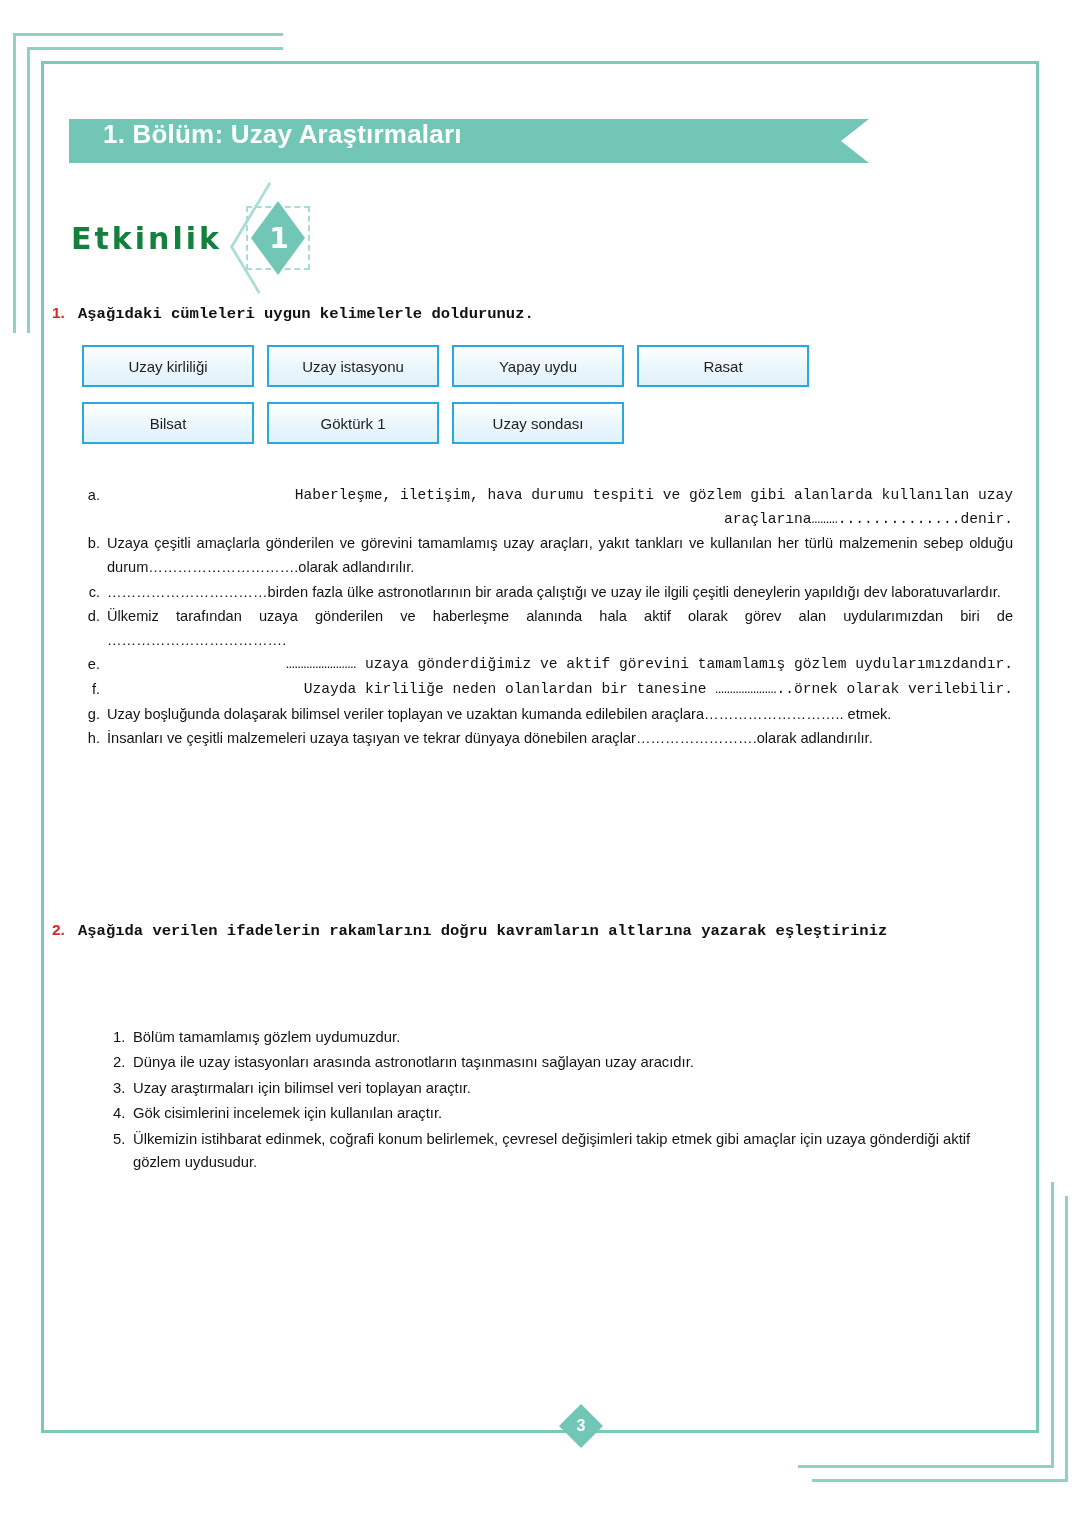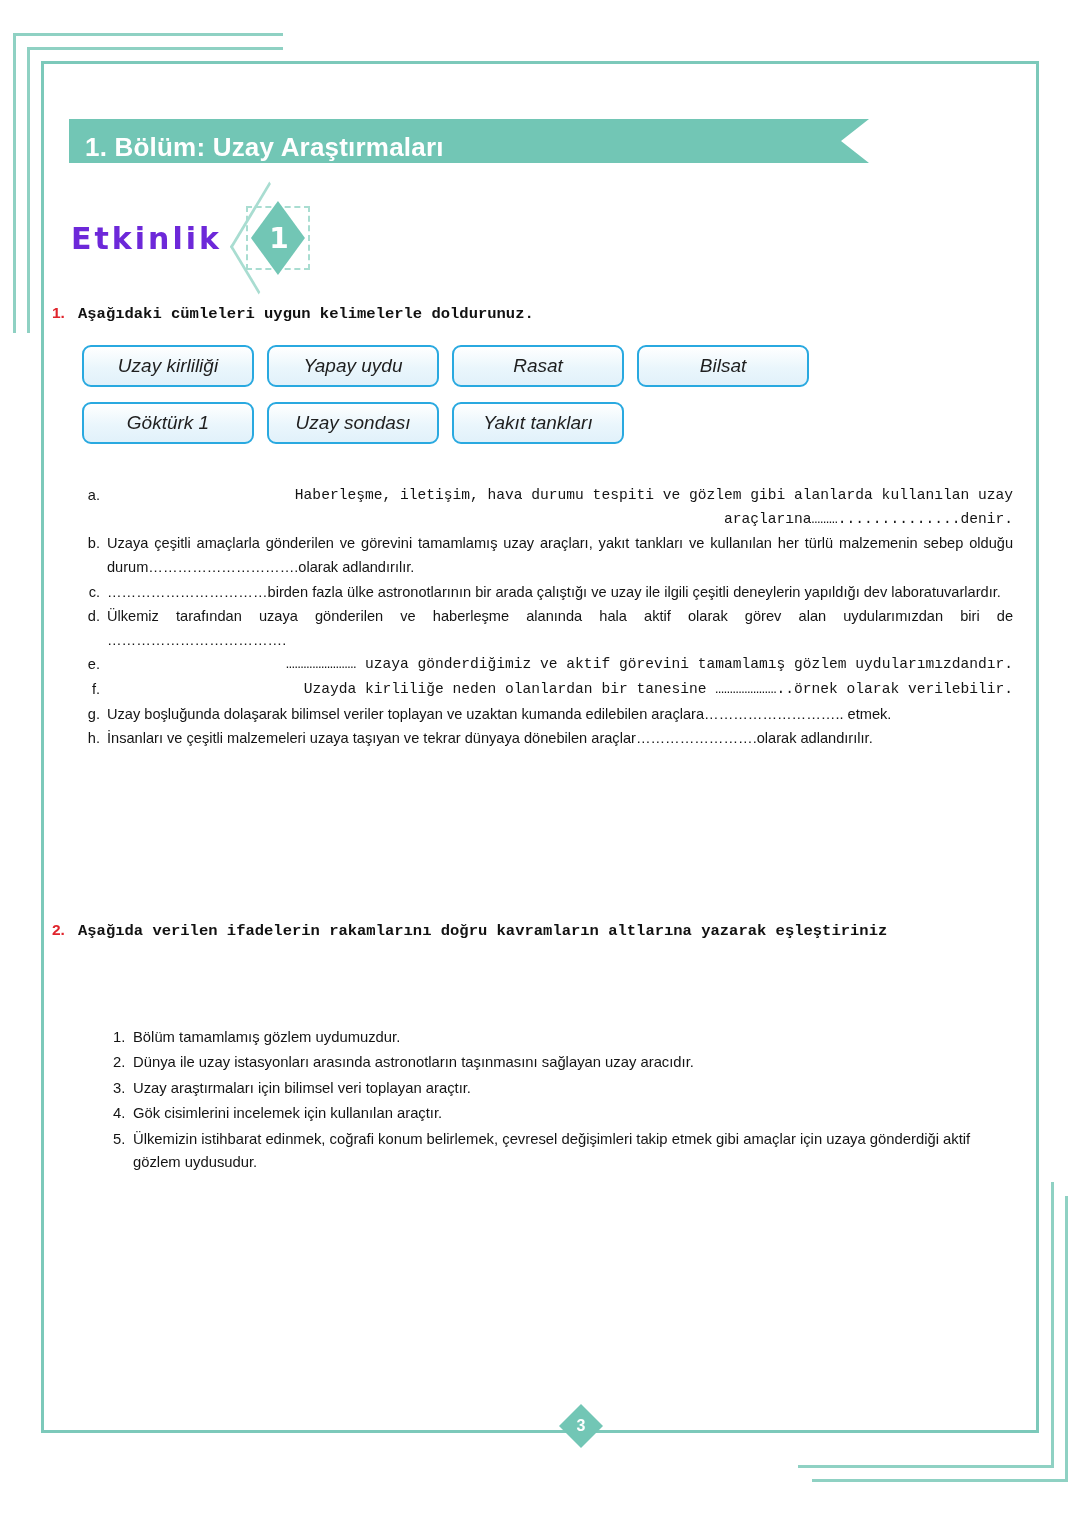--- a/index.html
+++ b/index.html
@@ -55,22 +55,22 @@
     width: 998px; height: 1372px;
     background: transparent;
   }
 
   
   .banner {
     position: absolute;
     left: 28px; top: 58px;
     width: 800px; height: 44px;
     background: #72c6b5;
-    display: flex; align-items: flex-end;
-    padding-left: 16px;
+    display: flex; align-items: flex-start;
+    padding-left: 34px;
     -webkit-clip-path: polygon(0 0, 100% 0, 100% 100%, 0 100%,
                                0 100%, 0 0);
     clip-path: polygon(0 0, 100% 0, 96.5% 50%, 100% 100%, 0 100%);
   }
   .banner-title {
     color: #ffffff;
     font-size: 26px;
     font-weight: bold;
     letter-spacing: .2px;
     white-space: nowrap;
@@ -80,21 +80,21 @@
   .etkinlik {
     position: absolute;
     left: 30px; top: 125px;
     height: 104px;
     display: flex; align-items: center;
   }
   .etkinlik-word {
     font-family: "DejaVu Sans", sans-serif;
     font-size: 30px;
     font-weight: bold;
-    color: #6d28d9;
+    color: #15803d;
     letter-spacing: 3px;
   }
   .etkinlik-badge {
     position: relative;
     width: 104px; height: 104px;
     margin-left: 4px;
     display: flex; align-items: center; justify-content: center;
   }
   .badge-dashed {
     position: absolute;
@@ -154,28 +154,27 @@
     left: 41px; top: 284px;
     width: 892px;
     display: flex;
     flex-wrap: wrap;
     gap: 15px 13px;
   }
   .word-box {
     width: 172px;
     height: 42px;
     border: 2px solid #29a9e0;
-    border-radius: 9px;
+    border-radius: 0;
     background: linear-gradient(180deg, #ffffff 0%, #eaf6fc 55%, #e1f1fa 100%);
     display: flex;
     align-items: center;
     justify-content: center;
-    font-size: 19px;
+    font-size: 15px;
     color: #1f1f1f;
-    font-style: italic;
   }
 
   
   .fill-list {
     position: absolute;
     left: 42px; top: 423px;
     width: 930px;
     font-size: 14.6px;
     line-height: 1.62;
     color: #141414;
@@ -279,26 +278,26 @@
     </span>
   </div>
 
   <div class="q-head" id="q1-head">
     <span class="q-num">1.</span>
     <span class="q-text">Aşağıdaki cümleleri uygun kelimelerle doldurunuz.</span>
   </div>
 
   <div class="wordbank" id="wordbank">
       <div class="word-box">Uzay kirliliği</div>
+      <div class="word-box">Uzay istasyonu</div>
       <div class="word-box">Yapay uydu</div>
       <div class="word-box">Rasat</div>
       <div class="word-box">Bilsat</div>
       <div class="word-box">Göktürk 1</div>
       <div class="word-box">Uzay sondası</div>
-      <div class="word-box">Yakıt tankları</div>
     </div>
 
   <div class="fill-list" id="fill-list">
       <div class="fill-item">
         <span class="fill-marker">a.</span>
         <span class="fill-body solo">Haberleşme, iletişim, hava durumu tespiti ve gözlem  gibi alanlarda kullanılan uzay araçlarına………..............denir.</span>
       </div>
       <div class="fill-item">
         <span class="fill-marker">b.</span>
         <span class="fill-body">Uzaya çeşitli amaçlarla gönderilen ve görevini tamamlamış uzay araçları, yakıt tankları ve kullanılan her türlü malzemenin sebep olduğu durum………………………….olarak adlandırılır.</span>

